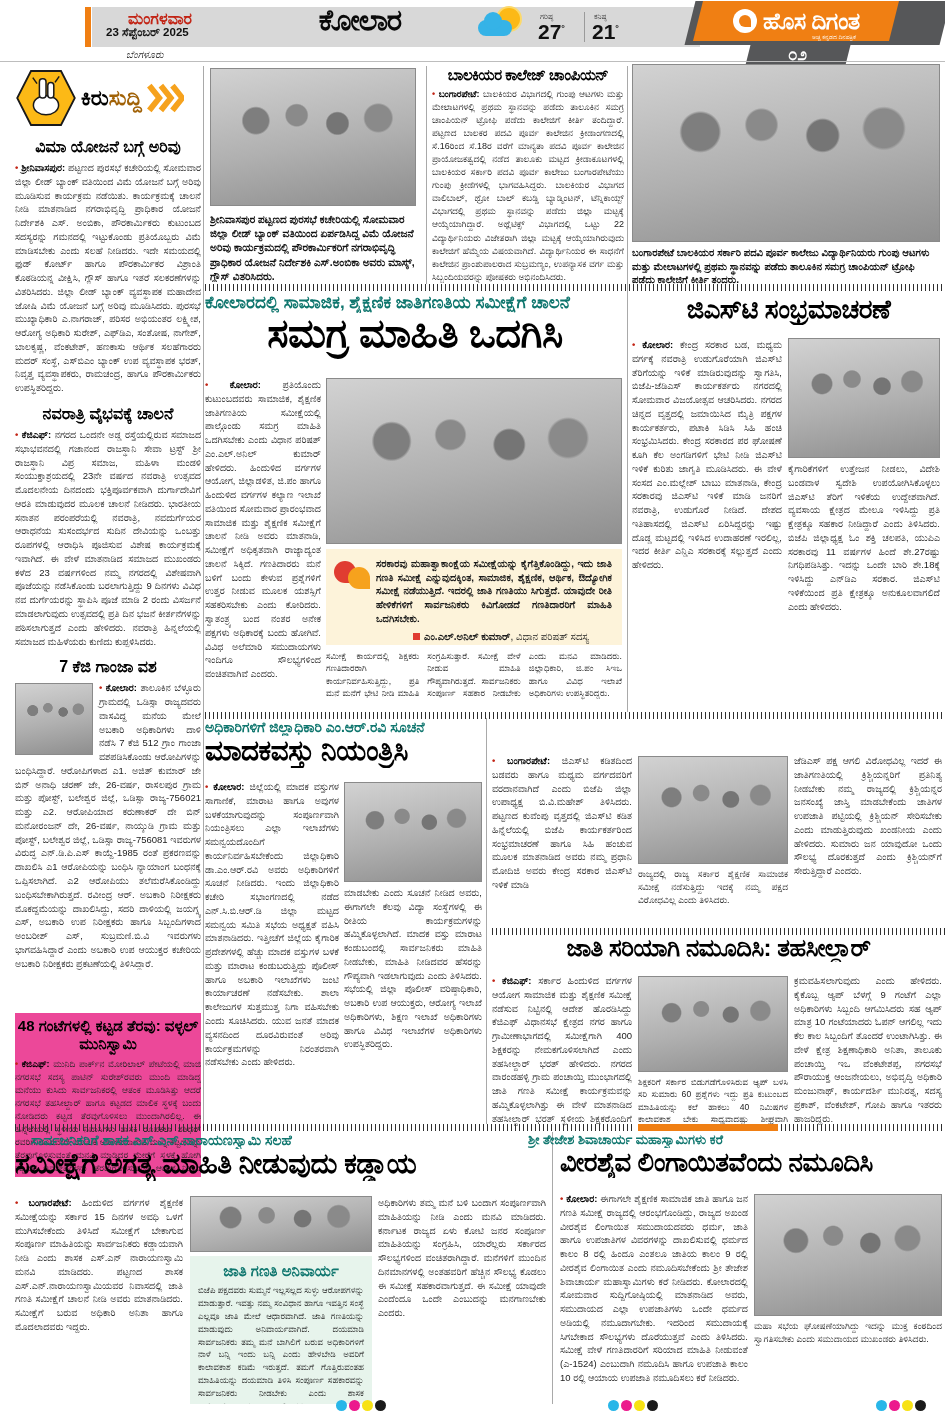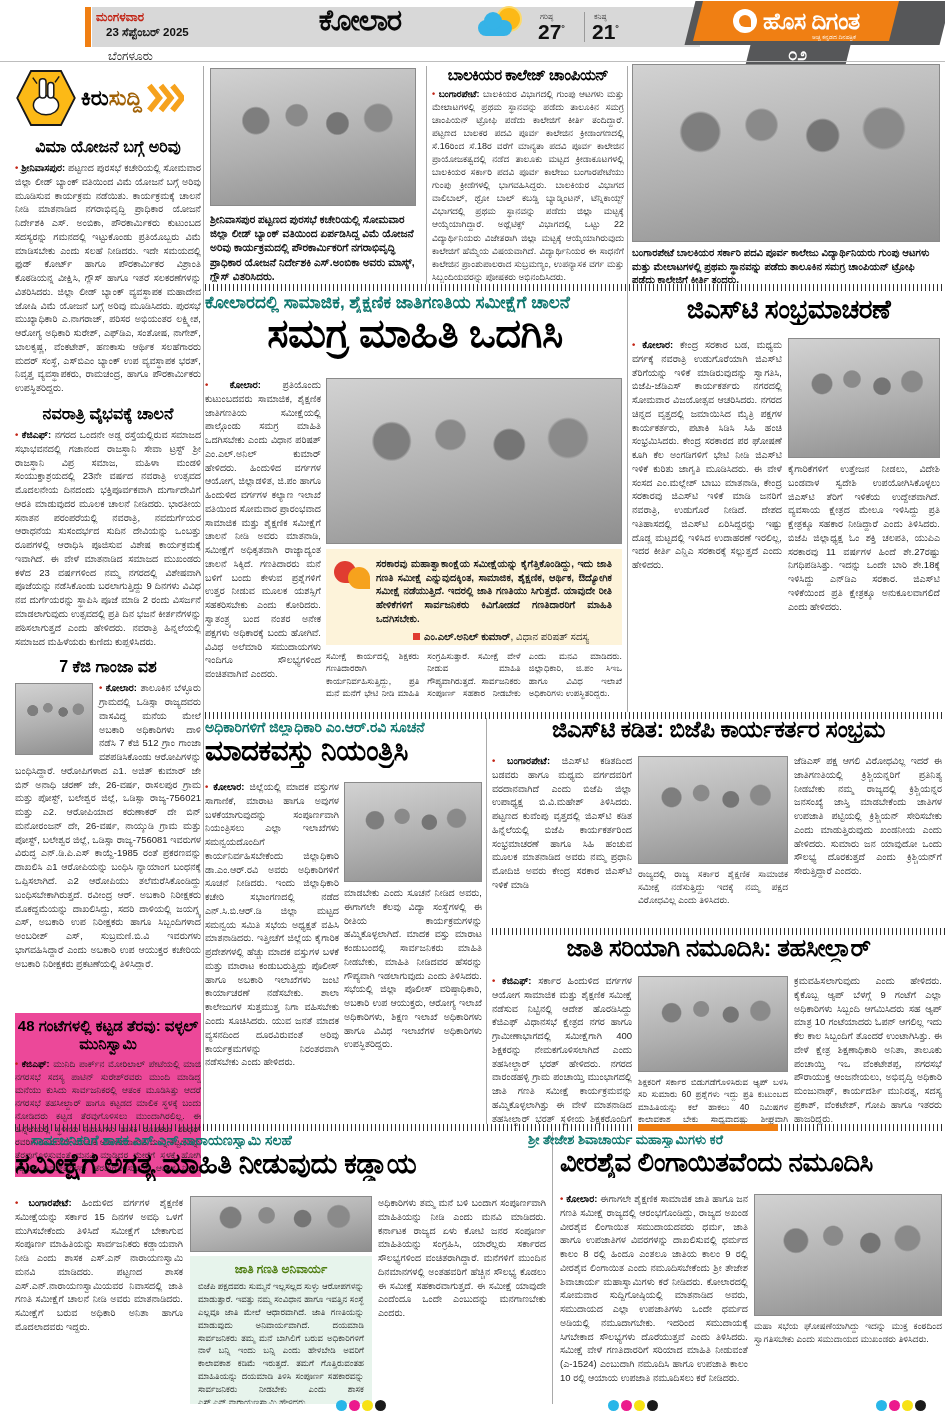--- a/index.html
+++ b/index.html
@@ -23,43 +23,43 @@
   .hatch{height:7px;background:repeating-linear-gradient(90deg,#2e2e2e 0 1px,transparent 1px 4px);}
   .vrule{width:1px;background:#a9a9a9;}
   .quote-box{background:#fdf3da;box-sizing:border-box;padding:8px 10px 6px 8px;display:flex;gap:8px;}
   .qmarks{flex:0 0 34px;position:relative;}
   .qc1{position:absolute;left:0;top:4px;width:22px;height:22px;border-radius:50% 50% 0 50%;background:#e03c31;}
   .qc2{position:absolute;left:14px;top:10px;width:22px;height:22px;border-radius:50% 50% 0 50%;background:#f6a21d;}
   .quote-text{font-weight:bold;font-size:9.8px;line-height:1.4;text-align:justify;}
   .quote-attr{font-size:10px;margin-top:4px;margin-left:37px;}
   .quote-attr .sq{display:inline-block;width:7px;height:7px;background:#e03c31;margin-right:4px;}
   .green-box{background:#e7f4ec;box-sizing:border-box;padding:6px 8px;overflow:hidden;}
-  .green-box h3{margin:0 0 4px 0;font-size:12px;font-weight:900;color:#4d7c0f;text-align:center;}
+  .green-box h3{margin:0 0 4px 0;font-size:15px;font-weight:900;color:#0f766e;text-align:center;}
   .green-box .gb-body{font-size:8.6px;line-height:1.5;text-align:justify;color:#222;}
   .dot{display:inline-block;width:11px;height:11px;border-radius:50%;margin-right:2px;vertical-align:middle;}
   .badge{display:flex;align-items:center;gap:4px;margin:4px 0 10px 0;}
   .badge-text{font-size:21px;font-weight:900;}
   .badge-text .w1{color:#000;}
   .badge-text .w2{color:#a16207;}
   .temp{font-size:21px;font-weight:900;color:#111;line-height:1;}
   .temp sup{font-size:9px;}
   .wlabel{font-size:7.5px;color:#333;}
   .brief-photo{float:left;width:78px;height:72px;margin:2px 6px 2px 0;}
 </style>
 </head>
 <body>
 
 <div id="page">
 
   <div class="abs" style="left:0;top:0;width:945px;height:62px;">
     <div class="abs" style="left:92px;top:7px;width:608px;height:40px;background:#d8d8d8;"></div>
     <div class="abs" style="left:85px;top:7px;width:6px;height:40px;background:#f07f13;"></div>
-    <div class="abs" style="left:96px;top:10px;font-size:12px;font-weight:bold;color:#c22415;">ಮಂಗಳವಾರ</div>
+    <div class="abs" style="left:128px;top:10px;font-size:16px;font-weight:bold;color:#c22415;">ಮಂಗಳವಾರ</div>
     <div class="abs" style="left:106px;top:26px;font-size:11.5px;font-weight:bold;color:#111;">23 ಸೆಪ್ಟೆಂಬರ್ 2025</div>
-    <div class="abs" style="left:108px;top:49px;font-size:12px;color:#222;">ಬೆಂಗಳೂರು</div>
+    <div class="abs" style="left:126px;top:49px;font-size:10px;color:#222;font-style:italic;">ಬೆಂಗಳೂರು</div>
     <div class="abs" style="left:240px;top:4px;width:240px;text-align:center;font-size:29px;font-weight:900;color:#090909;letter-spacing:-1px;">ಕೋಲಾರ</div>
 
     <div class="abs" style="left:476px;top:6px;width:56px;height:42px;">
       <span class="abs" style="left:22px;top:2px;width:22px;height:22px;border-radius:50%;background:#fcb916;box-shadow:0 0 0 2px #fcd96a;"></span>
       <span class="abs" style="left:2px;top:14px;width:34px;height:16px;border-radius:10px;background:#35b3e7;"></span>
       <span class="abs" style="left:8px;top:6px;width:18px;height:18px;border-radius:50%;background:#35b3e7;"></span>
     </div>
     <div class="abs wlabel" style="left:540px;top:12px;">ಗರಿಷ್ಠ</div>
     <div class="abs temp" style="left:538px;top:21px;"><span>27</span><sup>°</sup></div>
     <div class="abs" style="left:584px;top:12px;width:1px;height:30px;background:#9a9a9a;"></div>
@@ -153,21 +153,20 @@
   <div class="abs body-text" style="left:788px;top:462px;width:152px;height:250px;">ಕೈಗಾರಿಕೆಗಳಿಗೆ ಉತ್ತೇಜನ ನೀಡಲು, ವಿದೇಶಿ ಬಂಡವಾಳ ಸ್ವದೇಶಿ ಉಪಯೋಗಿಸಿಕೊಳ್ಳಲು ಜಿಎಸ್‌ಟಿ ತೆರಿಗೆ ಇಳಿಕೆಯ ಉದ್ದೇಶವಾಗಿದೆ. ವ್ಯವಸಾಯ ಕ್ಷೇತ್ರದ ಮೇಲೂ ಇಳಿಸಿದ್ದು ಪ್ರತಿ ಕ್ಷೇತ್ರಕ್ಕೂ ಸಹಕಾರ ನೀಡಿದ್ದಾರೆ ಎಂದು ತಿಳಿಸಿದರು. ಬಿಜೆಪಿ ಜಿಲ್ಲಾಧ್ಯಕ್ಷ ಓಂ ಶಕ್ತಿ ಚಲಪತಿ, ಯುಪಿಎ ಸರಕಾರವು 11 ವರ್ಷಗಳ ಹಿಂದೆ ಶೇ.27ರಷ್ಟು ನಿಗಧಿಪಡಿಸಿತ್ತು. ಇದನ್ನು ಒಂದೇ ಬಾರಿ ಶೇ.18ಕ್ಕೆ ಇಳಿಸಿದ್ದು ಎನ್‌ಡಿಎ ಸರಕಾರ. ಜಿಎಸ್‌ಟಿ ಇಳಿಕೆಯಿಂದ ಪ್ರತಿ ಕ್ಷೇತ್ರಕ್ಕೂ ಅನುಕೂಲವಾಗಲಿದೆ ಎಂದು ಹೇಳಿದರು.</div>
 
   <div class="abs hatch" style="left:205px;top:712px;width:740px;"></div>
 
   <div class="abs kicker" style="left:205px;top:719px;width:278px;font-size:14px;">ಅಧಿಕಾರಿಗಳಿಗೆ ಜಿಲ್ಲಾಧಿಕಾರಿ ಎಂ.ಆರ್.ರವಿ ಸೂಚನೆ</div>
   <div class="abs headline" style="left:205px;top:735px;width:278px;font-size:28px;white-space:nowrap;">ಮಾದಕವಸ್ತು ನಿಯಂತ್ರಿಸಿ</div>
   <div class="abs body-text" style="left:205px;top:780px;width:134px;height:344px;"><span class="dateline">ಕೋಲಾರ:</span> <span>ಜಿಲ್ಲೆಯಲ್ಲಿ ಮಾದಕ ವಸ್ತುಗಳ ಸಾಗಾಣಿಕೆ, ಮಾರಾಟ ಹಾಗೂ ಅವುಗಳ ಬಳಕೆಯಾಗುವುದನ್ನು ಸಂಪೂರ್ಣವಾಗಿ ನಿಯಂತ್ರಿಸಲು ಎಲ್ಲಾ ಇಲಾಖೆಗಳು ಸಮನ್ವಯದೊಂದಿಗೆ ಕಾರ್ಯನಿರ್ವಹಿಸಬೇಕೆಂದು ಜಿಲ್ಲಾಧಿಕಾರಿ ಡಾ.ಎಂ.ಆರ್.ರವಿ ಅವರು ಅಧಿಕಾರಿಗಳಿಗೆ ಸೂಚನೆ ನೀಡಿದರು. ಇಂದು ಜಿಲ್ಲಾಧಿಕಾರಿ ಕಚೇರಿ ಸಭಾಂಗಣದಲ್ಲಿ ನಡೆದ ಎನ್.ಸಿ.ಬಿ.ಆರ್.ಡಿ ಜಿಲ್ಲಾ ಮಟ್ಟದ ಸಮನ್ವಯ ಸಮಿತಿ ಸಭೆಯ ಅಧ್ಯಕ್ಷತೆ ವಹಿಸಿ ಮಾತನಾಡಿದರು. ಇತ್ತೀಚೆಗೆ ಜಿಲ್ಲೆಯ ಕೈಗಾರಿಕ ಪ್ರದೇಶಗಳಲ್ಲಿ ಹೆಚ್ಚು ಮಾದಕ ವಸ್ತುಗಳ ಬಳಕೆ ಮತ್ತು ಮಾರಾಟ ಕಂಡುಬರುತ್ತಿದ್ದು ಪೊಲೀಸ್ ಹಾಗೂ ಅಬಕಾರಿ ಇಲಾಖೆಗಳು ಜಂಟಿ ಕಾರ್ಯಾಚರಣೆ ನಡೆಸಬೇಕು. ಶಾಲಾ ಕಾಲೇಜುಗಳ ಸುತ್ತಮುತ್ತ ನಿಗಾ ವಹಿಸಬೇಕು ಎಂದು ಸೂಚಿಸಿದರು. ಯುವ ಜನತೆ ಮಾದಕ ವ್ಯಸನದಿಂದ ದೂರವಿರುವಂತೆ ಅರಿವು ಕಾರ್ಯಕ್ರಮಗಳನ್ನು ನಿರಂತರವಾಗಿ ನಡೆಸಬೇಕು ಎಂದು ಹೇಳಿದರು.</span></div>
   <div class="abs photo" style="left:344px;top:782px;width:138px;height:100px;"></div>
   <div class="abs body-text" style="left:344px;top:886px;width:138px;height:238px;">ಮಾಡಬೇಕು ಎಂದು ಸೂಚನೆ ನೀಡಿದ ಅವರು, ಈಗಾಗಲೇ ಕೆಲವು ವಿದ್ಯಾ ಸಂಸ್ಥೆಗಳಲ್ಲಿ ಈ ರೀತಿಯ ಕಾರ್ಯಕ್ರಮಗಳನ್ನು ಹಮ್ಮಿಕೊಳ್ಳಲಾಗಿದೆ. ಮಾದಕ ವಸ್ತು ಮಾರಾಟ ಕಂಡುಬಂದಲ್ಲಿ ಸಾರ್ವಜನಿಕರು ಮಾಹಿತಿ ನೀಡಬೇಕು, ಮಾಹಿತಿ ನೀಡಿದವರ ಹೆಸರನ್ನು ಗೌಪ್ಯವಾಗಿ ಇಡಲಾಗುವುದು ಎಂದು ತಿಳಿಸಿದರು. ಸಭೆಯಲ್ಲಿ ಜಿಲ್ಲಾ ಪೊಲೀಸ್ ವರಿಷ್ಠಾಧಿಕಾರಿ, ಅಬಕಾರಿ ಉಪ ಆಯುಕ್ತರು, ಆರೋಗ್ಯ ಇಲಾಖೆ ಅಧಿಕಾರಿಗಳು, ಶಿಕ್ಷಣ ಇಲಾಖೆ ಅಧಿಕಾರಿಗಳು ಹಾಗೂ ವಿವಿಧ ಇಲಾಖೆಗಳ ಅಧಿಕಾರಿಗಳು ಉಪಸ್ಥಿತರಿದ್ದರು.</div>
 
-  <div class="abs headline" style="left:492px;top:716px;width:453px;font-size:23px;text-align:center;white-space:nowrap;">ಜಿಎಸ್‌ಟಿ ಕಡಿತ: ಬಿಜೆಪಿ ಕಾರ್ಯಕರ್ತರ ಸಂಭ್ರಮ</div>
   <div class="abs body-text" style="left:492px;top:754px;width:140px;height:172px;"><span class="dateline">ಬಂಗಾರಪೇಟೆ:</span> <span>ಜಿಎಸ್‌ಟಿ ಕಡಿತದಿಂದ ಬಡವರು ಹಾಗೂ ಮಧ್ಯಮ ವರ್ಗದವರಿಗೆ ವರದಾನವಾಗಿದೆ ಎಂದು ಬಿಜೆಪಿ ಜಿಲ್ಲಾ ಉಪಾಧ್ಯಕ್ಷ ಬಿ.ವಿ.ಮಹೇಶ್ ತಿಳಿಸಿದರು. ಪಟ್ಟಣದ ಕುವೆಂಪು ವೃತ್ತದಲ್ಲಿ ಜಿಎಸ್‌ಟಿ ಕಡಿತ ಹಿನ್ನೆಲೆಯಲ್ಲಿ ಬಿಜೆಪಿ ಕಾರ್ಯಕರ್ತರಿಂದ ಸಂಭ್ರಮಾಚರಣೆ ಹಾಗೂ ಸಿಹಿ ಹಂಚುವ ಮೂಲಕ ಮಾತನಾಡಿದ ಅವರು ನಮ್ಮ ಪ್ರಧಾನಿ ಮೋದಿಜಿ ಅವರು ಕೇಂದ್ರ ಸರಕಾರ ಜಿಎಸ್‌ಟಿ ಇಳಿಕೆ ಮಾಡಿ</span></div>
   <div class="abs photo" style="left:638px;top:756px;width:150px;height:108px;"></div>
   <div class="abs body-text" style="left:638px;top:868px;width:150px;height:58px;font-size:9px;">ರಾಜ್ಯದಲ್ಲಿ ರಾಜ್ಯ ಸರ್ಕಾರ ಶೈಕ್ಷಣಿಕ ಸಾಮಾಜಿಕ ಸಮೀಕ್ಷೆ ನಡೆಸುತ್ತಿದ್ದು ಇದಕ್ಕೆ ನಮ್ಮ ಪಕ್ಷದ ವಿರೋಧವಿಲ್ಲ ಎಂದು ತಿಳಿಸಿದರು.</div>
   <div class="abs body-text" style="left:794px;top:754px;width:148px;height:172px;">ಜೆಡಿಎಸ್ ಪಕ್ಷ ಆಗಲಿ ವಿರೋಧವಿಲ್ಲ ಇದರೆ ಈ ಜಾತಿಗಣತಿಯಲ್ಲಿ ಕ್ರಿಶ್ಚಿಯನ್ನರಿಗೆ ಪ್ರತಿನಿತ್ಯ ನೀಡಬೇಕು ನಮ್ಮ ರಾಜ್ಯದಲ್ಲಿ ಕ್ರಿಶ್ಚಿಯನ್ನರ ಜನಸಂಖ್ಯೆ ಜಾಸ್ತಿ ಮಾಡಬೇಕೆಂದು ಜಾತಿಗಳ ಉಪಜಾತಿ ಪಟ್ಟಿಯಲ್ಲಿ ಕ್ರಿಶ್ಚಿಯನ್ ಸೇರಿಸಬೇಕು ಎಂದು ಮಾಡುತ್ತಿರುವುದು ಖಂಡನೀಯ ಎಂದು ಹೇಳಿದರು. ಸುಮಾರು ಜನ ಯಾವುದೋ ಒಂದು ಸೌಲಭ್ಯ ದೊರಕುತ್ತದೆ ಎಂದು ಕ್ರಿಶ್ಚಿಯನ್‌ಗೆ ಸೇರುತ್ತಿದ್ದಾರೆ ಎಂದರು.</div>
 
   <div class="abs hatch" style="left:492px;top:928px;width:453px;"></div>
 
   <div class="abs headline" style="left:492px;top:934px;width:453px;font-size:24px;text-align:center;white-space:nowrap;">ಜಾತಿ ಸರಿಯಾಗಿ ನಮೂದಿಸಿ: ತಹಸೀಲ್ದಾರ್</div>
   <div class="abs body-text" style="left:492px;top:974px;width:140px;height:152px;"><span class="dateline">ಕೆಜಿಎಫ್:</span> <span>ಸರ್ಕಾರ ಹಿಂದುಳಿದ ವರ್ಗಗಳ ಆಯೋಗ ಸಾಮಾಜಿಕ ಮತ್ತು ಶೈಕ್ಷಣಿಕ ಸಮೀಕ್ಷೆ ನಡೆಸುವ ನಿಟ್ಟಿನಲ್ಲಿ ಆದೇಶ ಹೊರಡಿಸಿದ್ದು ಕೆಜಿಎಫ್ ವಿಧಾನಸಭೆ ಕ್ಷೇತ್ರದ ನಗರ ಹಾಗೂ ಗ್ರಾಮೀಣಾಭಾಗದಲ್ಲಿ ಸಮೀಕ್ಷೆಗಾಗಿ 400 ಶಿಕ್ಷಕರನ್ನು ನೇಮಕಗೊಳಿಸಲಾಗಿದೆ ಎಂದು ತಹಸೀಲ್ದಾರ್ ಭರತ್ ಹೇಳಿದರು. ನಗರದ ವಾರಂಡಹಳ್ಳಿ ಗ್ರಾಮ ಪಂಚಾಯ್ತಿ ಮುಂಭಾಗದಲ್ಲಿ ಜಾತಿ ಗಣತಿ ಸಮೀಕ್ಷೆ ಕಾರ್ಯಕ್ರಮವನ್ನು ಹಮ್ಮಿಕೊಳ್ಳಲಾಗಿತ್ತು ಈ ವೇಳೆ ಮಾತನಾಡಿದ ತಹಸೀಲ್ದಾರ್ ಭರತ್ ಸ್ಥಳೀಯ ಶಿಕ್ಷಕರೊಂದಿಗೆ ಹೆಚ್ಚುವರಿ ಸಿಬ್ಬಂದಿಯನ್ನು ಕರೆಸಿಕೊಳ್ಳಲಾಗಿದ್ದು</span></div>
   <div class="abs photo" style="left:638px;top:976px;width:150px;height:96px;"></div>

